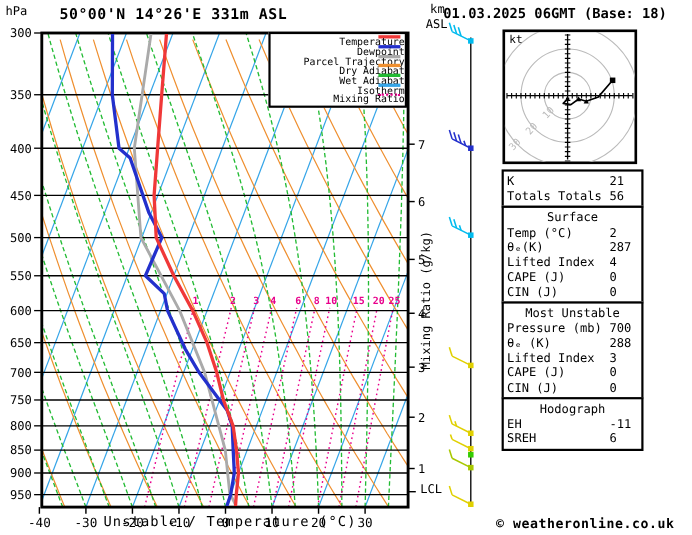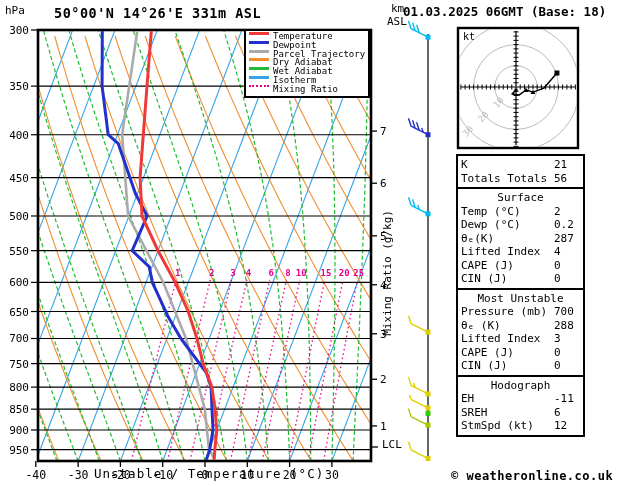--- a/index.html
+++ b/index.html
@@ -11,21 +11,21 @@
   #hpa{left:5px;top:4px;font-size:11px;}
   #kmu{left:391px;top:2px;font-size:11px;}
   #aslu{left:387px;top:15px;font-size:11px;}
   #datetime{left:403px;top:4px;font-size:12.5px;font-weight:bold;}
   #xlabel{left:94px;top:466px;font-size:12.5px;letter-spacing:1px;}
   #mixlabel{left:381px;top:210px;font-size:11px;writing-mode:vertical-rl;transform:rotate(180deg);}
   #lcl{left:382px;top:438px;font-size:11px;}
   #ktlab{left:463px;top:31px;font-size:10px;z-index:3;}
   #legend{left:244px;top:29px;width:126px;border:2px solid #000;background:#fff;
           padding:1px 0 2px 3px;z-index:2;box-sizing:border-box;}
-  .lrow{height:8.8px;line-height:8.8px;font-size:9px;display:flex;align-items:flex-start;}
+  .lrow{height:8.8px;line-height:8.8px;font-size:9px;display:flex;align-items:flex-end;flex-direction:column;}
   .sw{display:inline-block;width:20px;height:3px;margin-right:4px;flex:none;}
   #stats{left:456px;top:154px;width:129px;z-index:2;}
   .sbox{border:2px solid #000;background:#fff;padding:2px 3px;box-sizing:border-box;}
   .sbox + .sbox{margin-top:-2px;}
   .srow{position:relative;height:13.5px;line-height:13.5px;font-size:11px;}
   .sv{position:absolute;left:93px;top:0;}
   .shead{height:13.5px;line-height:13.5px;font-size:11px;text-align:center;}
   #copyright{left:451px;top:469px;font-size:12px;font-weight:bold;letter-spacing:0.5px;}
 </style>
 </head>
@@ -370,36 +370,34 @@
   </div>
 
   <div class="abs" id="stats">
     <div class="sbox">
       <div class="srow"><span class="sl">K</span><span class="sv">21</span></div>
       <div class="srow"><span class="sl">Totals Totals</span><span class="sv">56</span></div>
     </div>
     <div class="sbox">
       <div class="shead">Surface</div>
       <div class="srow"><span class="sl">Temp (°C)</span><span class="sv">2</span></div>
-      <div class="srow"><span class="sl">Dewp (°C)</span><span class="sv">0.2</span></div>
       <div class="srow"><span class="sl">θₑ(K)</span><span class="sv">287</span></div>
       <div class="srow"><span class="sl">Lifted Index</span><span class="sv">4</span></div>
       <div class="srow"><span class="sl">CAPE (J)</span><span class="sv">0</span></div>
       <div class="srow"><span class="sl">CIN (J)</span><span class="sv">0</span></div>
     </div>
     <div class="sbox">
       <div class="shead">Most Unstable</div>
       <div class="srow"><span class="sl">Pressure (mb)</span><span class="sv">700</span></div>
       <div class="srow"><span class="sl">θₑ (K)</span><span class="sv">288</span></div>
       <div class="srow"><span class="sl">Lifted Index</span><span class="sv">3</span></div>
       <div class="srow"><span class="sl">CAPE (J)</span><span class="sv">0</span></div>
       <div class="srow"><span class="sl">CIN (J)</span><span class="sv">0</span></div>
     </div>
     <div class="sbox">
       <div class="shead">Hodograph</div>
       <div class="srow"><span class="sl">EH</span><span class="sv">-11</span></div>
       <div class="srow"><span class="sl">SREH</span><span class="sv">6</span></div>
-      <div class="srow"><span class="sl">StmSpd (kt)</span><span class="sv">12</span></div>
     </div>
   </div>
 
   <span class="abs" id="copyright">© weatheronline.co.uk</span>
 </div>
 
 </body></html>

